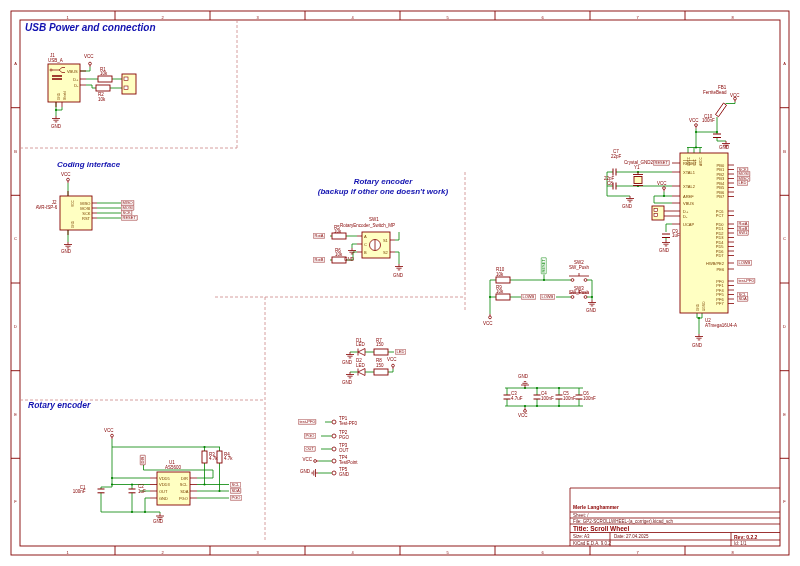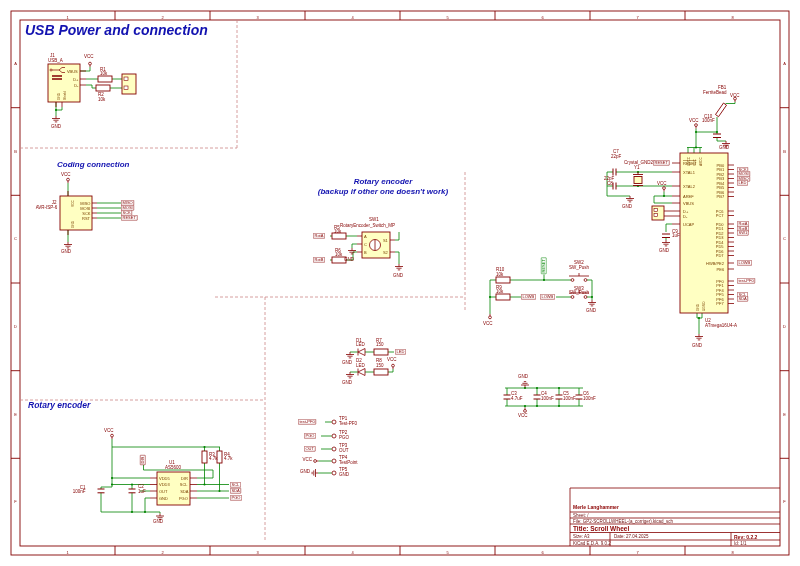--- a/index.html
+++ b/index.html
@@ -233,22 +233,22 @@
     </div>
 <div class="rowrefs" style="left:780px">
       <div class="rref">A</div>
       <div class="rref">B</div>
       <div class="rref">C</div>
       <div class="rref">D</div>
       <div class="rref">E</div>
       <div class="rref">F</div>
     </div>
 
-<span class="a st" style="left:25px;top:22px;font-size:14px">USB Power and connection</span>
-<span class="a st" style="left:57px;top:160px;font-size:8px">Coding connection</span>
+<span class="a st" style="left:25px;top:22px;font-size:10px">USB Power and connection</span>
+<span class="a st" style="left:57px;top:160px;font-size:8px">Coding interface</span>
 <div class="a st" style="left:300px;top:177px;width:166px;text-align:center;font-size:8px;line-height:9.5px">
   <div>Rotary encoder</div>
   <div>(backup if other one doesn't work)</div>
 </div>
 <span class="a st" style="left:28px;top:400px;font-size:8.5px">Rotary encoder</span>
 
 <div>
   <span class="a t9" style="left:50px;top:53px">J1</span>
   <span class="a t9" style="left:48px;top:58px">USB_A</span>
   <span class="a t9" style="left:84px;top:54px">VCC</span>

